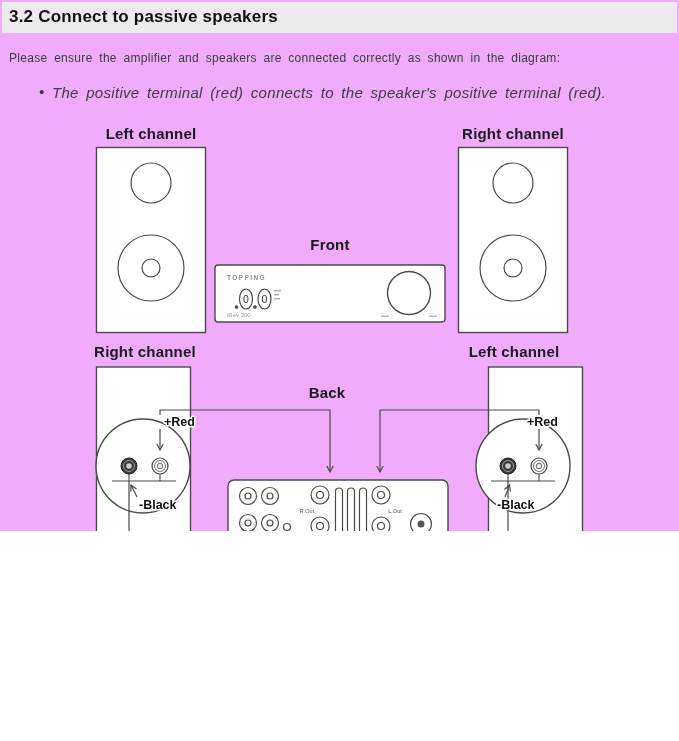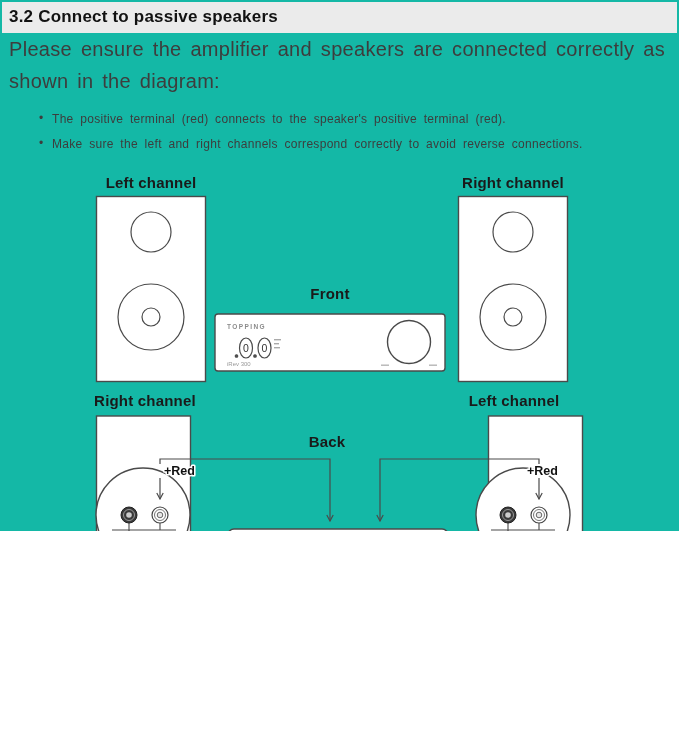--- a/index.html
+++ b/index.html
@@ -1,49 +1,50 @@
 <!DOCTYPE html>
 <html><head>
 <meta charset="utf-8">
 <style>
   html, body { margin:0; padding:0; background:#ffffff; }
   body { width:679px; height:741px; font-family:"Liberation Sans", sans-serif; }
-  .page { position:relative; width:679px; height:531px; overflow:hidden; background:#14b8a6; }
+  .page { position:relative; width:679px; height:531px; overflow:hidden; background:#f0abfc; }
 
   .heading {
     margin:2px 2px 0 2px;
     background:#ebebeb;
     color:#121212;
     font-size:17px;
     font-weight:bold;
     letter-spacing:.2px;
     padding:5px 8px 6px 7px;
   }
 
   .intro {
-    margin:0 14px 0 9px;
-    font-size:20px;
+    margin:16px 14px 0 9px;
+    font-size:12px;
     line-height:1.6;
     color:#3d3d3d;
     text-align:justify;
     letter-spacing:.3px;
     word-spacing:3px;
   }
 
   .bullets { list-style:none; margin:13px 30px 0 38px; padding:0; }
   .bullets li {
     position:relative;
     padding-left:14px;
     margin-bottom:6px;
-    font-size:12px;
+    font-size:15px;
     line-height:1.55;
     color:#3d3d3d;
     text-align:justify;
     letter-spacing:.3px;
     word-spacing:3px;
+    font-style:italic;
   }
   .bullets li::before { content:"\2022"; position:absolute; left:1px; top:-1px; color:#3d3d3d; }
 
   .diagram { display:block; margin-top:16px; }
 
   
   .shape   { fill:#ffffff; stroke:#4a4a4a; stroke-width:1.4; }
   .shape-t { fill:#ffffff; stroke:#4a4a4a; stroke-width:1.2; }
   .wire    { fill:none; stroke:#4a4a4a; stroke-width:1.2; }
   .thinln  { stroke:#4a4a4a; stroke-width:1.1; }
@@ -59,21 +60,20 @@
 <body>
 
 <div class="page">
 
   <h1 class="heading">3.2 Connect to passive speakers</h1>
 
   <p class="intro">Please ensure the amplifier and speakers are connected correctly as shown in the diagram:</p>
 
   <ul class="bullets">
     <li>The positive terminal (red) connects to the speaker's positive terminal (red).</li>
-    <li>Make sure the left and right channels correspond correctly to avoid reverse connections.</li>
   </ul>
 
   <svg class="diagram" width="679" height="466" viewBox="0 0 679 466" xmlns="http://www.w3.org/2000/svg">
 
     <defs>
       <marker id="arrowV" viewBox="0 0 8 8" refX="7" refY="4" markerWidth="8" markerHeight="8" orient="auto" markerUnits="userSpaceOnUse">
         <path d="M1,0.8 L7,4 L1,7.2" fill="none" stroke="#4a4a4a" stroke-width="1.2"></path>
       </marker>
     </defs>
 

